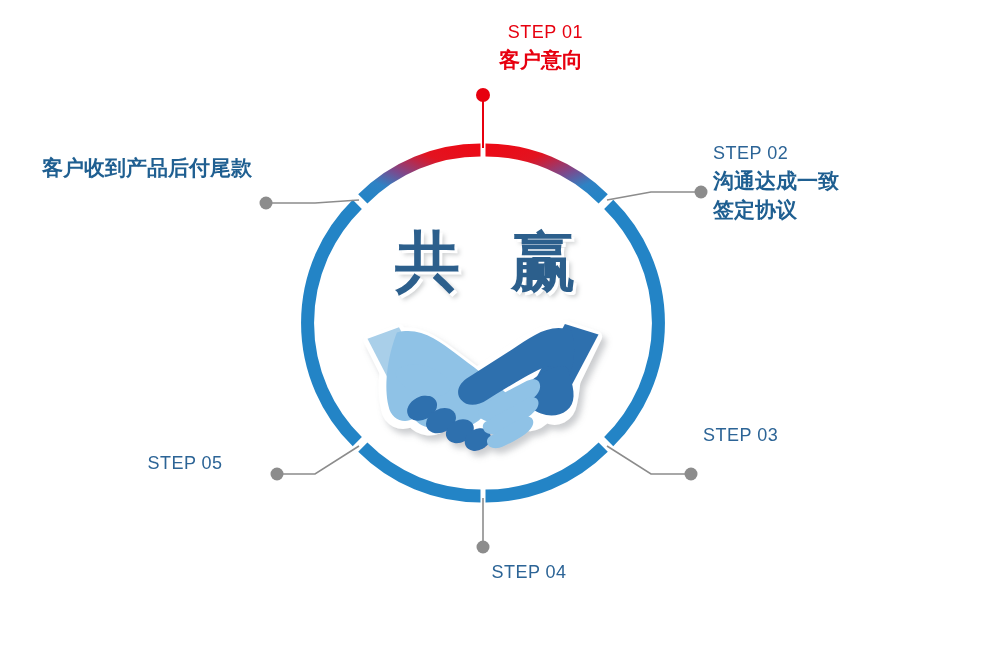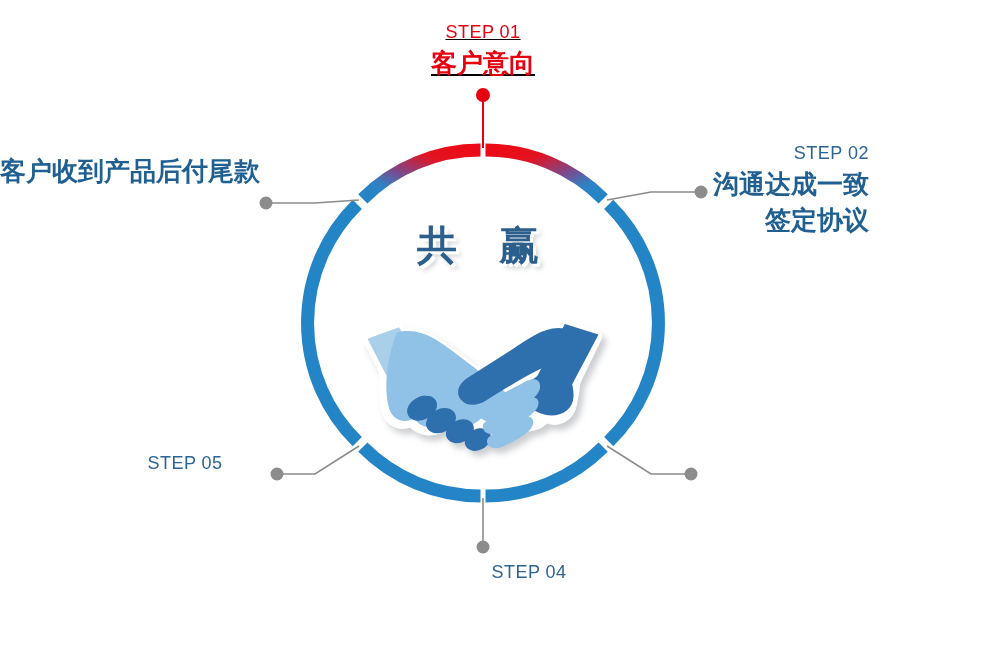--- a/index.html
+++ b/index.html
@@ -7,43 +7,43 @@
     width:1000px;height:650px;background:#ffffff;
     font-family:"Liberation Sans","DejaVu Sans",sans-serif;
     overflow:hidden;position:relative;
   }
   #stage{position:absolute;left:0;top:0;width:1000px;height:650px;}
   #ring{position:absolute;left:0;top:0;width:1000px;height:650px;}
 
   .center-word{
     position:absolute;left:395px;top:218px;width:180px;
     text-align:center;
-    font-size:40px;font-weight:bold;letter-spacing:14px;
+    font-size:65px;font-weight:bold;letter-spacing:14px;
     color:#2c5f8c;
     text-shadow:3px 3px 0 #ffffff, 5px 5px 4px rgba(120,125,130,.35);
     white-space:nowrap;
     font-family:"DejaVu Sans","Liberation Sans",sans-serif;
   }
 
   .step{position:absolute;}
   .step .lbl{
     font-size:18px;letter-spacing:.5px;font-weight:normal;
     color:#2c6496;line-height:1.2;white-space:nowrap;
   }
   .step .txt{
-    font-size:26px;font-weight:bold;color:#1f5f91;
+    font-size:21px;font-weight:bold;color:#1f5f91;
     line-height:1.28;white-space:nowrap;margin-top:3px;
     font-family:"DejaVu Sans","Liberation Sans",sans-serif;
   }
   .step.red .lbl{color:#e7000f;}
   .step.red .txt{color:#e7000f;}
 
   
-  #step01{left:383px;top:22px;width:200px;text-align:center;text-decoration:underline;}
-  #step02{left:713px;top:143px;text-align:right;}
+  #step01{left:383px;top:22px;width:200px;text-align:right;}
+  #step02{left:713px;top:143px;text-align:left;}
   #step03{left:703px;top:425px;text-align:left;}
   #step04{left:383px;top:562px;width:200px;text-align:center;margin-left:46px;}
   #step05{left:108px;top:434px;width:180px;text-align:right;margin-top:19px;}
   #step06{left:0px;top:152px;width:252px;text-align:right;}
   #step06 .lbl{text-align:center;padding-right:10px;}
   #step05 .lbl{text-align:center;padding-right:26px;}
 </style>
 </head>
 <body>
 
@@ -169,20 +169,21 @@
     <div class="txt">客户意向</div>
   </div>
 
   <div class="step" id="step02">
     <div class="lbl">STEP 02</div>
     <div class="txt">沟通达成一致</div>
     <div class="txt">签定协议</div>
   </div>
 
   <div class="step" id="step03">
+    <div class="lbl">STEP 03</div>
   </div>
 
   <div class="step" id="step04">
     <div class="lbl">STEP 04</div>
   </div>
 
   <div class="step" id="step05">
     <div class="lbl">STEP 05</div>
   </div>
 

